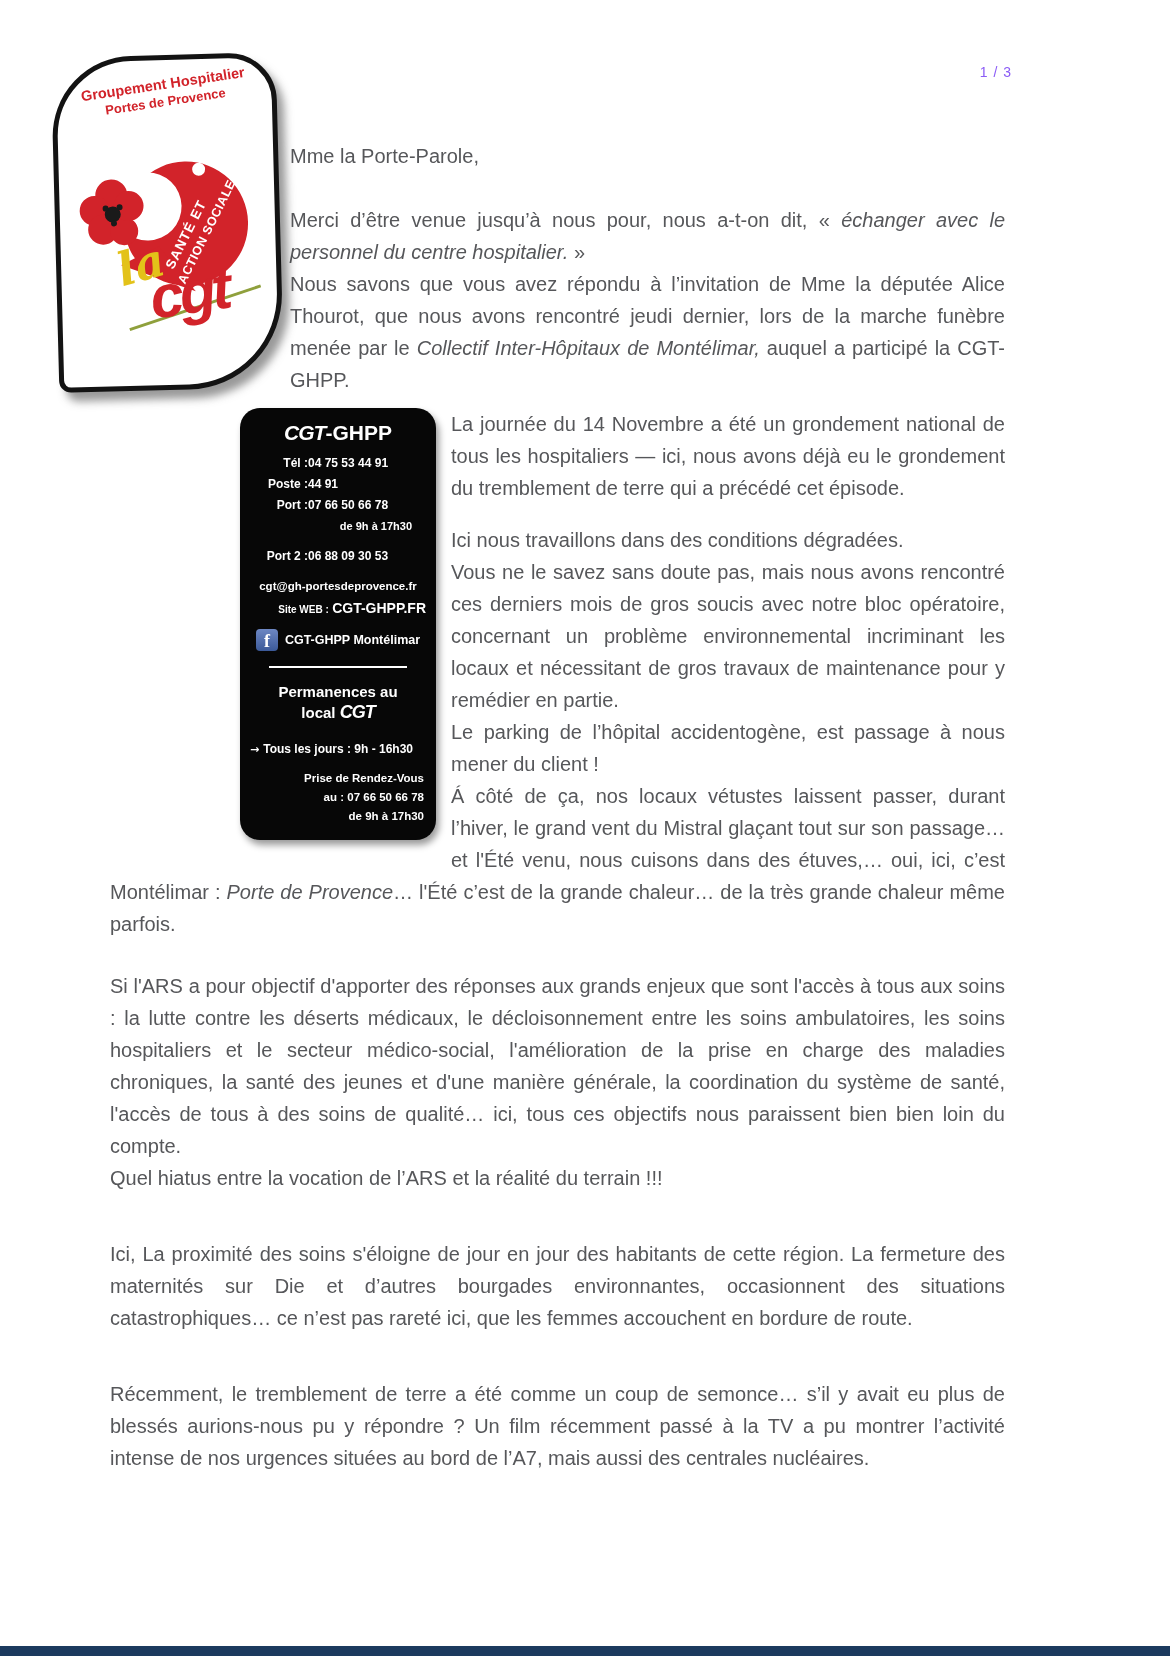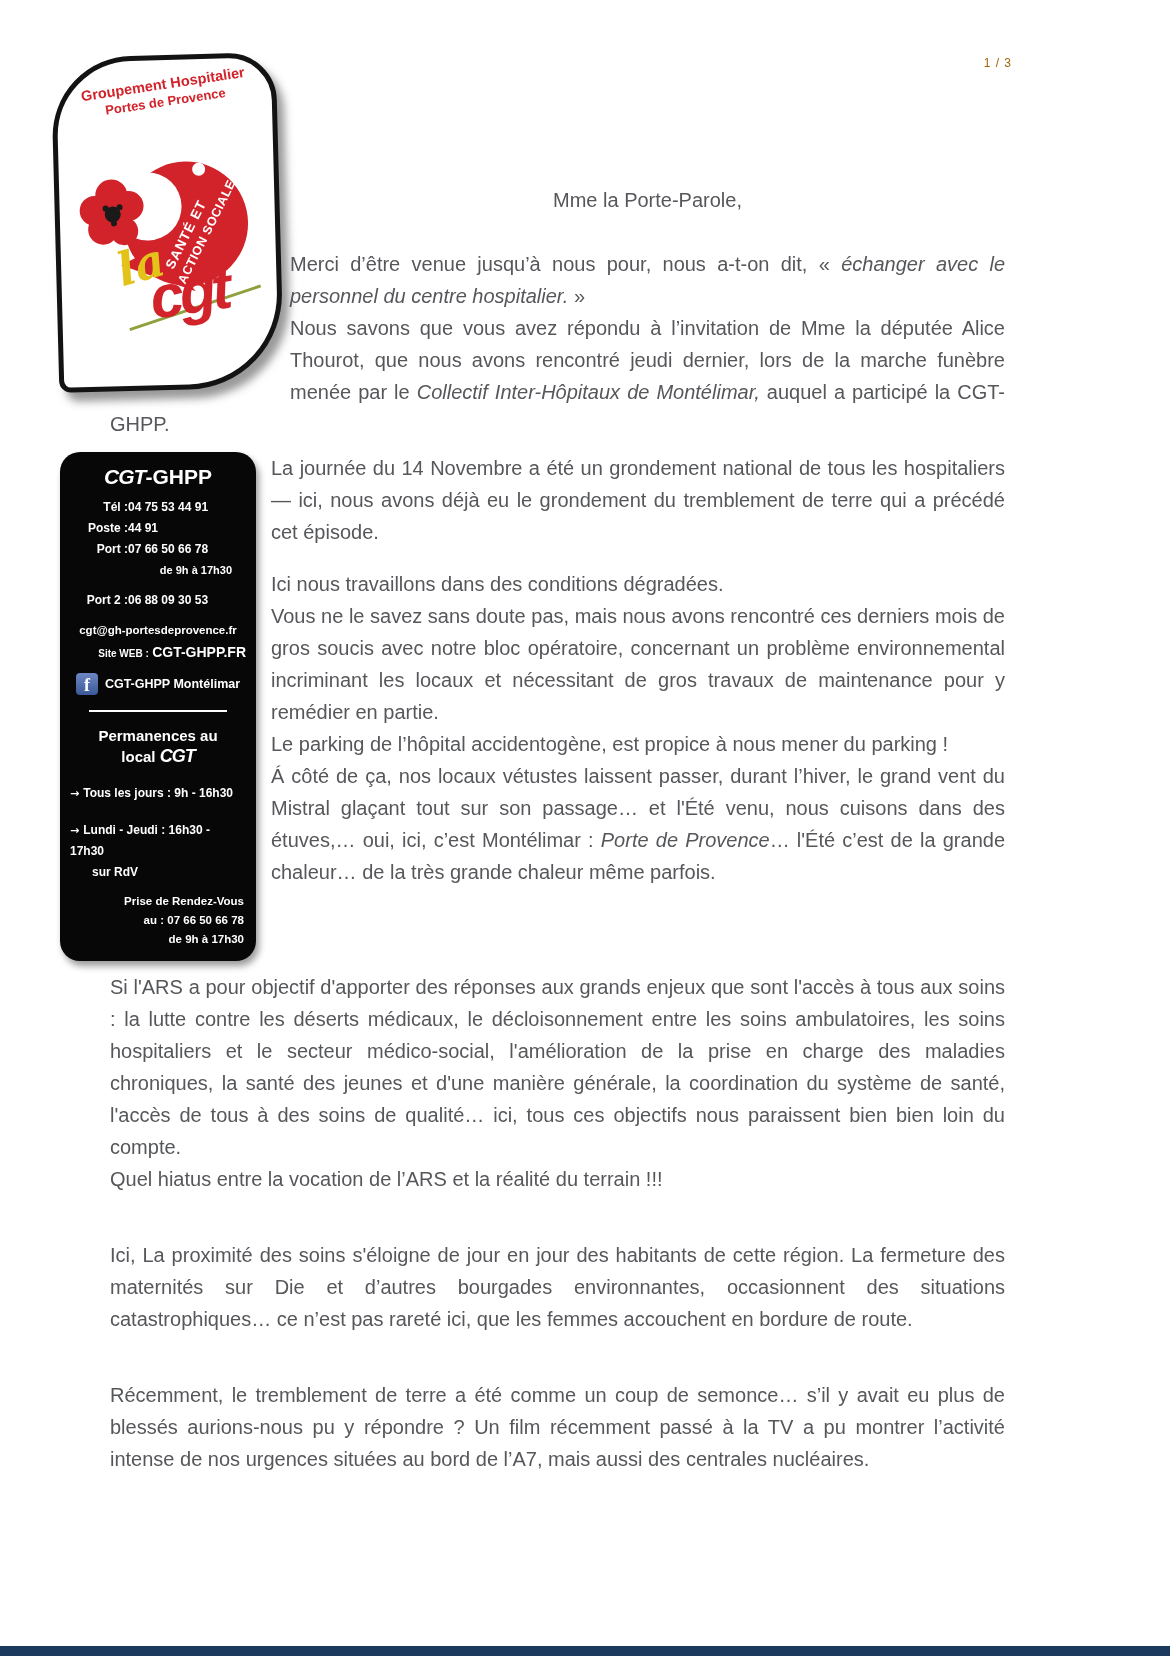--- a/index.html
+++ b/index.html
@@ -1,29 +1,29 @@
 <!DOCTYPE html>
 <html><head>
 <meta charset="utf-8">
 <style>
   html,body { margin:0; padding:0; background:#ffffff; }
   .page {
     position:relative; width:1170px; height:1656px; background:#ffffff;
     font-family:"Liberation Sans","DejaVu Sans",sans-serif; overflow:hidden;
   }
   .page-number {
-    position:absolute; top:56px; right:158px;
-    font-size:12px; color:#a16207; letter-spacing:1px;
+    position:absolute; top:64px; right:158px;
+    font-size:14px; color:#8b5cf6; letter-spacing:1px;
   }
   .content {
     position:absolute; left:110px; right:165px; top:140px;
     color:#56575a; font-size:20px; line-height:32px;
   }
   .content p { margin:0; text-align:justify; }
-  .content p.sal { text-align:center;margin-top:44px; }
+  .content p.sal { text-align:left; }
   .mt-blank { margin-top:32px !important; }
   .mt-12 { margin-top:12px !important; }
   .mt-20 { margin-top:20px !important; }
   .mt-40 { margin-top:44px !important; }
   .clear-left { clear:left; margin-top:30px !important; }
 
   
   .logo {
     float:left; width:215px; height:325px;
     margin:-85px 10px 8px -55px;
@@ -174,35 +174,31 @@
         <span>CGT-GHPP Montélimar</span>
       </div>
       <hr class="ib-div">
       <div class="ib-perm">
         <div>Permanences au</div>
         <div><span>local </span><span class="cgt-word cgt-big">CGT</span></div>
       </div>
       <div class="ib-sched">
         <span class="arrow">→</span><span>Tous les jours :  9h - 16h30</span>
       </div>
-      <div class="ib-sched">
-        <span class="arrow">→</span><span>Lundi - Jeudi : 16h30 - 17h30</span>
-        <div class="sched-sub">sur RdV</div>
-      </div>
       <div class="ib-rdv">
         <div>Prise de Rendez-Vous</div>
         <div>au :  07 66 50 66 78</div>
         <div>de 9h à 17h30</div>
       </div>
     </div>
 
     <p class="mt-12">La journée du 14 Novembre a été un grondement national de tous les hospitaliers — ici, nous avons déjà eu le grondement du tremblement de terre qui a précédé cet épisode.</p>
     <p class="mt-20">Ici nous travaillons dans des conditions dégradées.</p>
     <p>Vous ne le savez sans doute pas, mais nous avons rencontré ces derniers mois de gros soucis avec notre bloc opératoire, concernant un problème environnemental incriminant les locaux et nécessitant de gros travaux de maintenance pour y remédier en partie.</p>
-    <p>Le parking de l’hôpital accidentogène, est propice à nous mener du parking !</p>
+    <p>Le parking de l’hôpital accidentogène, est passage à nous mener du client !</p>
     <p><span>Á côté de ça, nos locaux vétustes laissent passer, durant l’hiver, le grand vent du Mistral glaçant tout sur son passage… et l'Été venu, nous cuisons dans des étuves,… oui, ici, c’est Montélimar : </span><span style="font-style: italic;">Porte de Provence</span><span>… l'Été c’est de la grande chaleur… de la très grande chaleur même parfois.</span></p>
 
     <p class="clear-left">Si l'ARS a pour objectif d'apporter des réponses aux grands enjeux que sont l'accès à tous aux soins : la lutte contre les déserts médicaux, le décloisonnement entre les soins ambulatoires, les soins hospitaliers et le secteur médico-social, l'amélioration de la prise en charge des maladies chroniques, la santé des jeunes et d'une manière générale, la coordination du système de santé, l'accès de tous à des soins de qualité… ici, tous ces objectifs nous paraissent bien bien loin du compte.</p>
     <p>Quel hiatus entre la vocation de l’ARS et la réalité du terrain !!!</p>
     <p class="mt-40">Ici, La proximité des soins s'éloigne de jour en jour des habitants de cette région. La fermeture des maternités sur Die et d’autres bourgades environnantes, occasionnent des situations catastrophiques… ce n’est pas rareté ici, que les femmes accouchent en bordure de route.</p>
     <p class="mt-40">Récemment, le tremblement de terre a été comme un coup de semonce… s’il y avait eu plus de blessés aurions-nous pu y répondre ? Un film récemment passé à la TV a pu montrer l’activité intense de nos urgences situées au bord de l’A7, mais aussi des centrales nucléaires.</p>
 
   </div>
 
   <div class="bottom-bar"></div>

